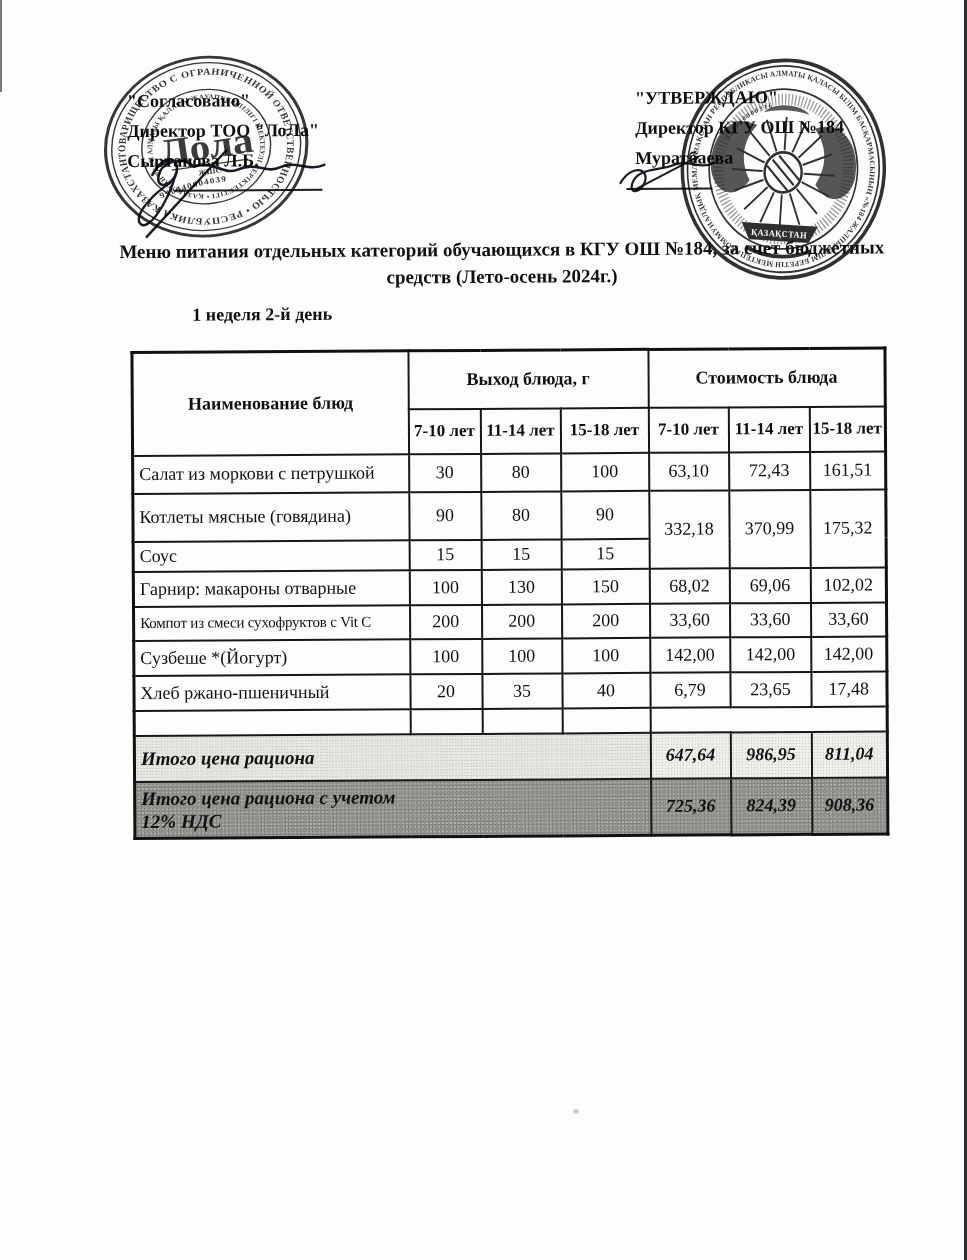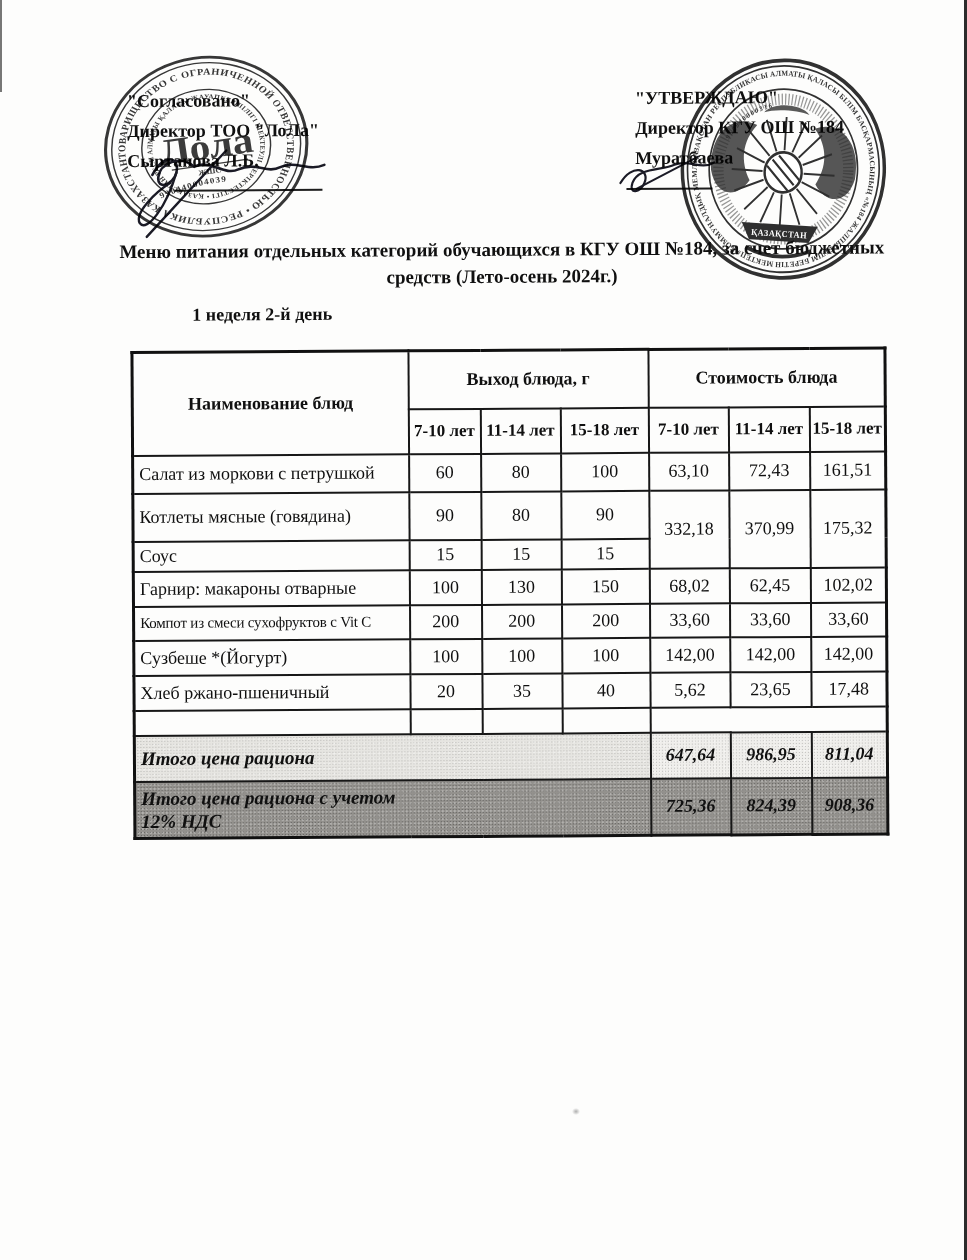--- a/index.html
+++ b/index.html
@@ -173,21 +173,21 @@
           <th style="font-size:17px">11-14 лет</th>
           <th style="font-size:17px">15-18 лет</th>
           <th style="font-size:17px">7-10 лет</th>
           <th style="font-size:17px">11-14 лет</th>
           <th style="font-size:17px">15-18 лет</th>
         </tr>
       </thead>
       <tbody>
         <tr style="height:38px">
           <td class="c-name">Салат из моркови с петрушкой</td>
-          <td>60</td>
+          <td>30</td>
           <td>80</td>
           <td>100</td>
           <td>63,10</td>
           <td>72,43</td>
           <td>161,51</td>
         </tr>
         <tr style="height:48px">
           <td class="c-name">Котлеты мясные (говядина)</td>
           <td>90</td>
           <td>80</td>
@@ -201,21 +201,21 @@
           <td>15</td>
           <td>15</td>
           <td>15</td>
         </tr>
         <tr style="height:35px">
           <td class="c-name">Гарнир: макароны отварные</td>
           <td>100</td>
           <td>130</td>
           <td>150</td>
           <td>68,02</td>
-          <td>62,45</td>
+          <td>69,06</td>
           <td>102,02</td>
         </tr>
         <tr style="height:34px">
           <td class="c-name small-name">Компот из смеси сухофруктов с Vit C</td>
           <td>200</td>
           <td>200</td>
           <td>200</td>
           <td>33,60</td>
           <td>33,60</td>
           <td>33,60</td>
@@ -227,21 +227,21 @@
           <td>100</td>
           <td>142,00</td>
           <td>142,00</td>
           <td>142,00</td>
         </tr>
         <tr style="height:35px">
           <td class="c-name">Хлеб ржано-пшеничный</td>
           <td>20</td>
           <td>35</td>
           <td>40</td>
-          <td>5,62</td>
+          <td>6,79</td>
           <td>23,65</td>
           <td>17,48</td>
         </tr>
         <tr class="row-empty">
           <td class="c-name"></td>
           <td></td>
           <td></td>
           <td></td>
           <td colspan="3"></td>
         </tr>

